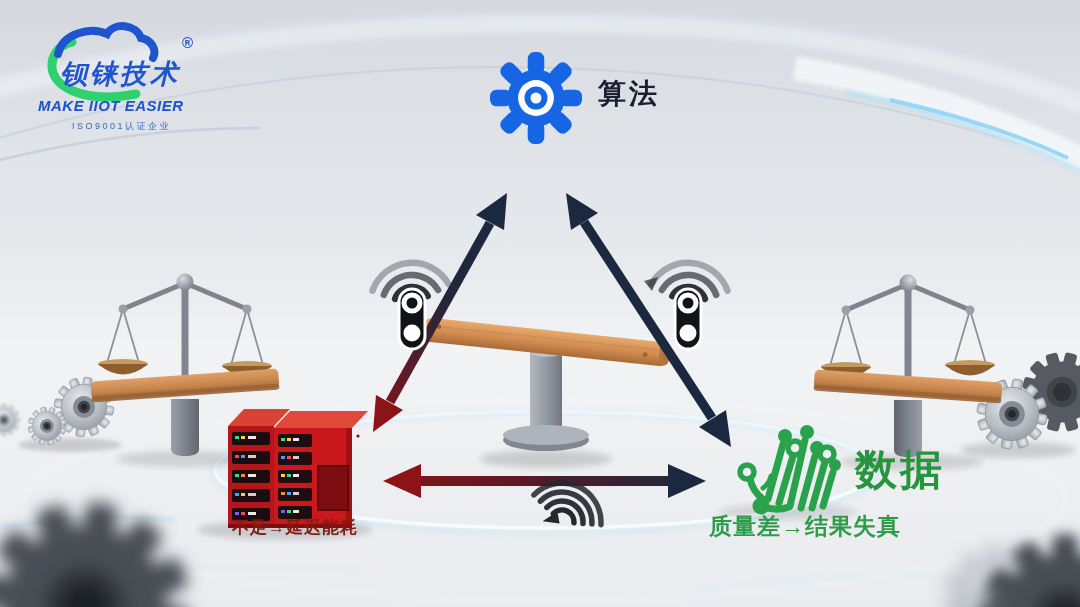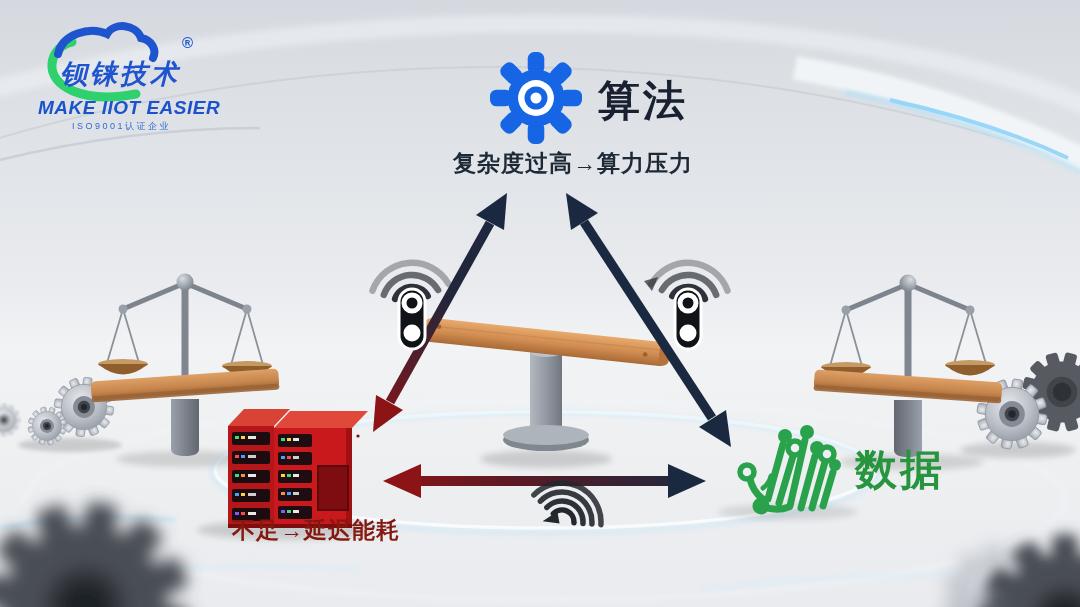--- a/index.html
+++ b/index.html
@@ -4,31 +4,31 @@
 <style>
   html,body{margin:0;padding:0;background:#cfd4da;}
   .stage{position:relative;width:1080px;height:607px;overflow:hidden;
     font-family:"Liberation Sans","DejaVu Sans",sans-serif;
     background:linear-gradient(180deg,#d5d9df 0%,#dcdfe4 14%,#e2e5e9 30%,#eaecef 48%,#f2f3f5 57%,#eef0f2 72%,#e9ebee 100%);}
   .abs{position:absolute;}
   svg{display:block;}
   .layer{position:absolute;left:0;top:0;width:1080px;height:607px;pointer-events:none;}
   .node-label{position:absolute;font-weight:900;line-height:1;white-space:nowrap;}
   .node-caption{position:absolute;font-weight:700;line-height:1;white-space:nowrap;}
-  #label-algorithm{left:598px;top:80px;font-size:42px;color:#182031;letter-spacing:3px;}
+  #label-algorithm{left:598px;top:80px;font-size:28px;color:#182031;letter-spacing:3px;}
   #caption-algorithm{left:453px;top:152px;font-size:23px;color:#1e2936;letter-spacing:1px;}
   #label-computing{left:145px;top:446px;font-size:42px;color:#8d1014;letter-spacing:3px;}
-  #caption-computing{left:232px;top:519px;font-size:23px;color:#86190f;letter-spacing:1px;}
+  #caption-computing{left:232px;top:519px;font-size:17px;color:#86190f;letter-spacing:1px;}
   #label-data{left:855px;top:449px;font-size:42px;color:#27953e;letter-spacing:3px;}
   #caption-data{left:709px;top:515px;font-size:23px;color:#2d9b49;letter-spacing:1px;}
   .logo{position:absolute;left:14px;top:10px;width:210px;height:125px;}
   .logo-cn{position:absolute;left:46px;top:46px;font-size:27px;font-weight:900;font-style:italic;
     color:#1f54cf;letter-spacing:3px;white-space:nowrap;}
   .logo-reg{position:absolute;left:168px;top:24px;font-size:15px;font-weight:700;color:#1f54cf;}
-  .logo-tag{position:absolute;left:24px;top:87px;font-size:19px;font-weight:900;font-style:italic;
+  .logo-tag{position:absolute;left:24px;top:87px;font-size:15px;font-weight:900;font-style:italic;
     color:#1b53cc;letter-spacing:.5px;white-space:nowrap;}
   .logo-cert{position:absolute;left:58px;top:110px;font-size:9px;font-weight:400;color:#2f6bd0;
     letter-spacing:2.5px;white-space:nowrap;}
   .flip{transform:scaleX(-1);}
 </style>
 </head>
 <body>
 
 <div class="stage">
 
@@ -378,19 +378,19 @@
       <path d="M122,84 C68,94 36,76 38,54 C39,42 48,34 58,32" stroke="#2fd06e" stroke-width="9"></path>
       <path d="M44,44 C48,24 76,16 93,24 C100,12 122,14 127,28 C138,30 143,40 139,48" stroke="#1f54cf" stroke-width="8"></path>
     </svg>
     <div class="logo-cn">钡铼技术</div>
     <div class="logo-reg">®</div>
     <div class="logo-tag">MAKE IIOT EASIER</div>
     <div class="logo-cert">ISO9001认证企业</div>
   </div>
 
   <div class="node-label" id="label-algorithm">算法</div>
-  <div class="node-caption" id="caption-algorithm">复杂度过高→算力压力</div>
 
   <div class="node-caption" id="caption-computing">不足→延迟能耗</div>
 
   <div class="node-label" id="label-data">数据</div>
+  <div class="node-caption" id="caption-data">质量差→结果失真</div>
 
 </div>
 
 </body></html>

